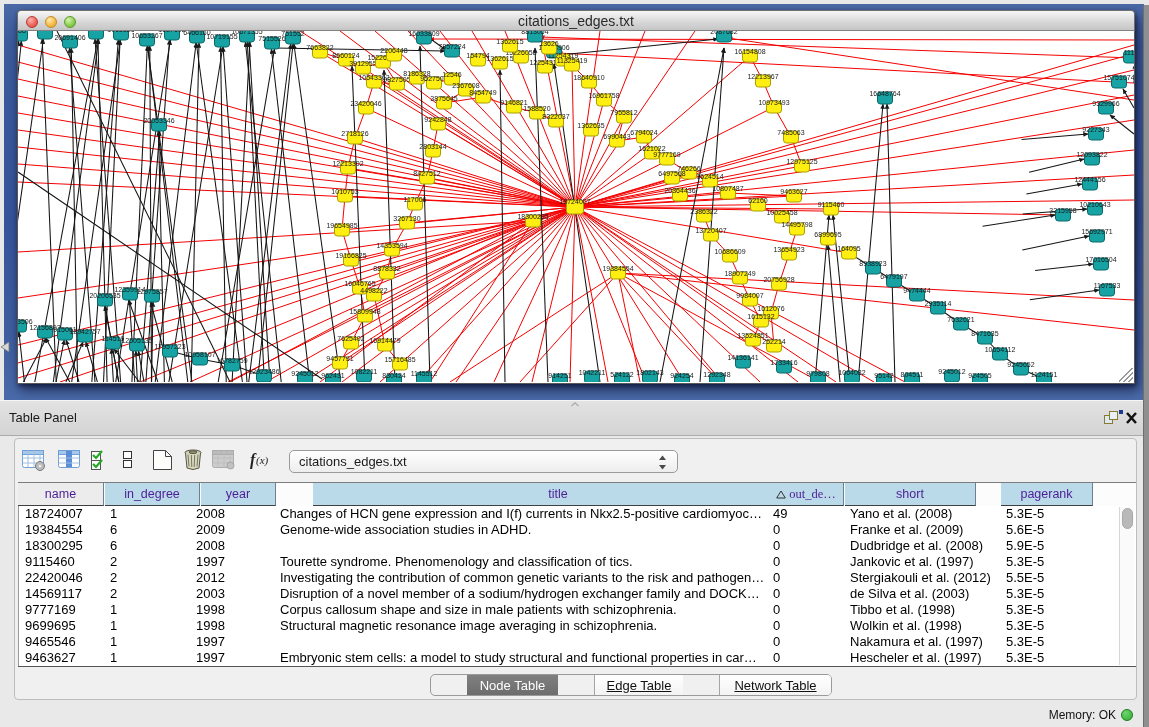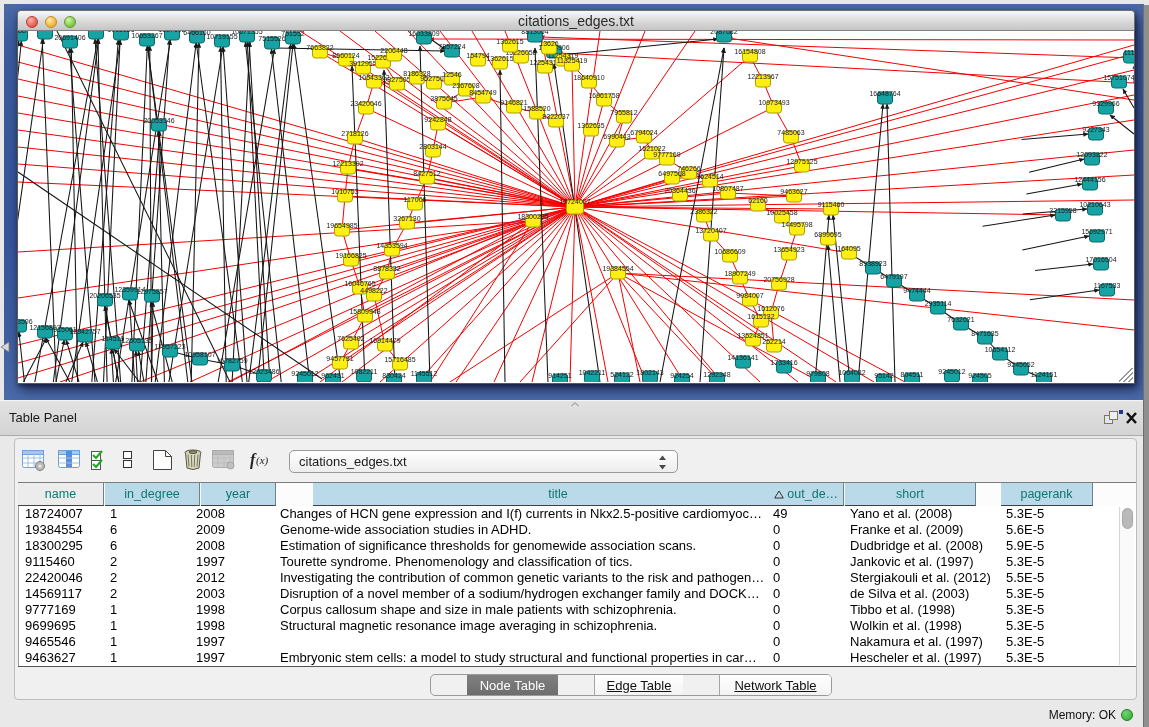--- a/index.html
+++ b/index.html
@@ -26,21 +26,21 @@
 #panel { position:absolute; left:0; top:437px; width:1149px; height:290px; background:#e9e9e9; }
 #toolpanel { position:absolute; left:14px; top:438px; width:1123px; height:262px;
   background:#f0f0f0; border:1px solid #bdbdbd; border-radius:4px; }
 #combo { position:absolute; left:289px; top:450px; width:389px; height:23px;
   background:linear-gradient(#ffffff,#ededed); border:1px solid #9b9b9b; border-radius:5px;
   font-size:13px; color:#1a1a1a; line-height:21px; padding-left:9px; }
 #thead { position:absolute; left:18px; top:482px; width:1118px; height:25px;
   background:#fcfcfc; border-top:1px solid #7c7c7c; }
 .hc { position:absolute; top:0; height:23px; background:#badae9; border-right:1px solid #6e7f8d;
   border-bottom:1px solid #404040;
-  font-size:12.5px; color:#0f766e; text-align:center; line-height:23px; }
+  font-size:12.5px; color:#4c1d95; text-align:center; line-height:23px; }
 #tbody { position:absolute; left:18px; top:506px; width:1118px; height:160px; background:#fff;
   border-left:1px solid #9a9a9a; }
 .trow { position:absolute; left:18px; width:1118px; height:16px; font-size:13px; color:#000; }
 .trow span { position:absolute; top:0; line-height:16px; white-space:nowrap; }
 #tbot { position:absolute; left:18px; top:666px; width:1118px; height:1px; background:#555; }
 #sbar { position:absolute; left:1119px; top:507px; width:15px; height:158px; background:#fafafa;
   border-left:1px solid #d5d5d5; }
 #sthumb { position:absolute; left:2px; top:1px; width:11px; height:21px; border-radius:6px;
   background:#b9b9b9; border:1px solid #a8a8a8; }
 #tabs { position:absolute; left:430px; top:674px; height:22px; display:flex;
@@ -708,21 +708,21 @@
   <svg width="9" height="15" style="position:absolute;right:10px;top:4px">
     <path d="M4.5 0.5 L8 5 L1 5 z" fill="#4a4a4a"></path>
     <path d="M4.5 14.5 L8 10 L1 10 z" fill="#4a4a4a"></path>
   </svg>
 </div>
 <div id="thead">
   <div class="hc" style="left:0;width:86px;background:#ececec;">name</div>
   <div class="hc" style="left:87px;width:95px;">in_degree</div>
   <div class="hc" style="left:183px;width:75px;">year</div>
   <div class="hc" style="left:259px;width:491px;margin-left:36px;">title</div>
-  <div class="hc" style="left:751px;width:75px;"><svg width="10" height="9" style="vertical-align:-1px">
+  <div class="hc" style="left:751px;width:75px;font-family:Liberation Serif, serif;"><svg width="10" height="9" style="vertical-align:-1px">
         <path d="M5 1 L9.3 8 H0.7 z" fill="none" stroke="#333"></path>
       </svg> out_de…</div>
   <div class="hc" style="left:827px;width:131px;">short</div>
   <div class="hc" style="left:983px;width:92px;">pagerank</div>
 </div>
 <div id="tbody"></div>
 <div class="trow" style="top:506px">
     <span style="left:7px">18724007</span>
     <span style="left:92px">1</span>
     <span style="left:178px">2008</span>
@@ -737,21 +737,20 @@
     <span style="left:178px">2009</span>
     <span style="left:262px">Genome-wide association studies in ADHD.</span>
     <span style="left:755px">0</span>
     <span style="left:832px">Franke et al. (2009)</span>
     <span style="left:988px">5.6E-5</span>
   </div>
 <div class="trow" style="top:538px">
     <span style="left:7px">18300295</span>
     <span style="left:92px">6</span>
     <span style="left:178px">2008</span>
-    <span style="left:262px">Estimation of significance thresholds for genomewide association scans.</span>
     <span style="left:755px">0</span>
     <span style="left:832px">Dudbridge et al. (2008)</span>
     <span style="left:988px">5.9E-5</span>
   </div>
 <div class="trow" style="top:554px">
     <span style="left:7px">9115460</span>
     <span style="left:92px">2</span>
     <span style="left:178px">1997</span>
     <span style="left:262px">Tourette syndrome. Phenomenology and classification of tics.</span>
     <span style="left:755px">0</span>

